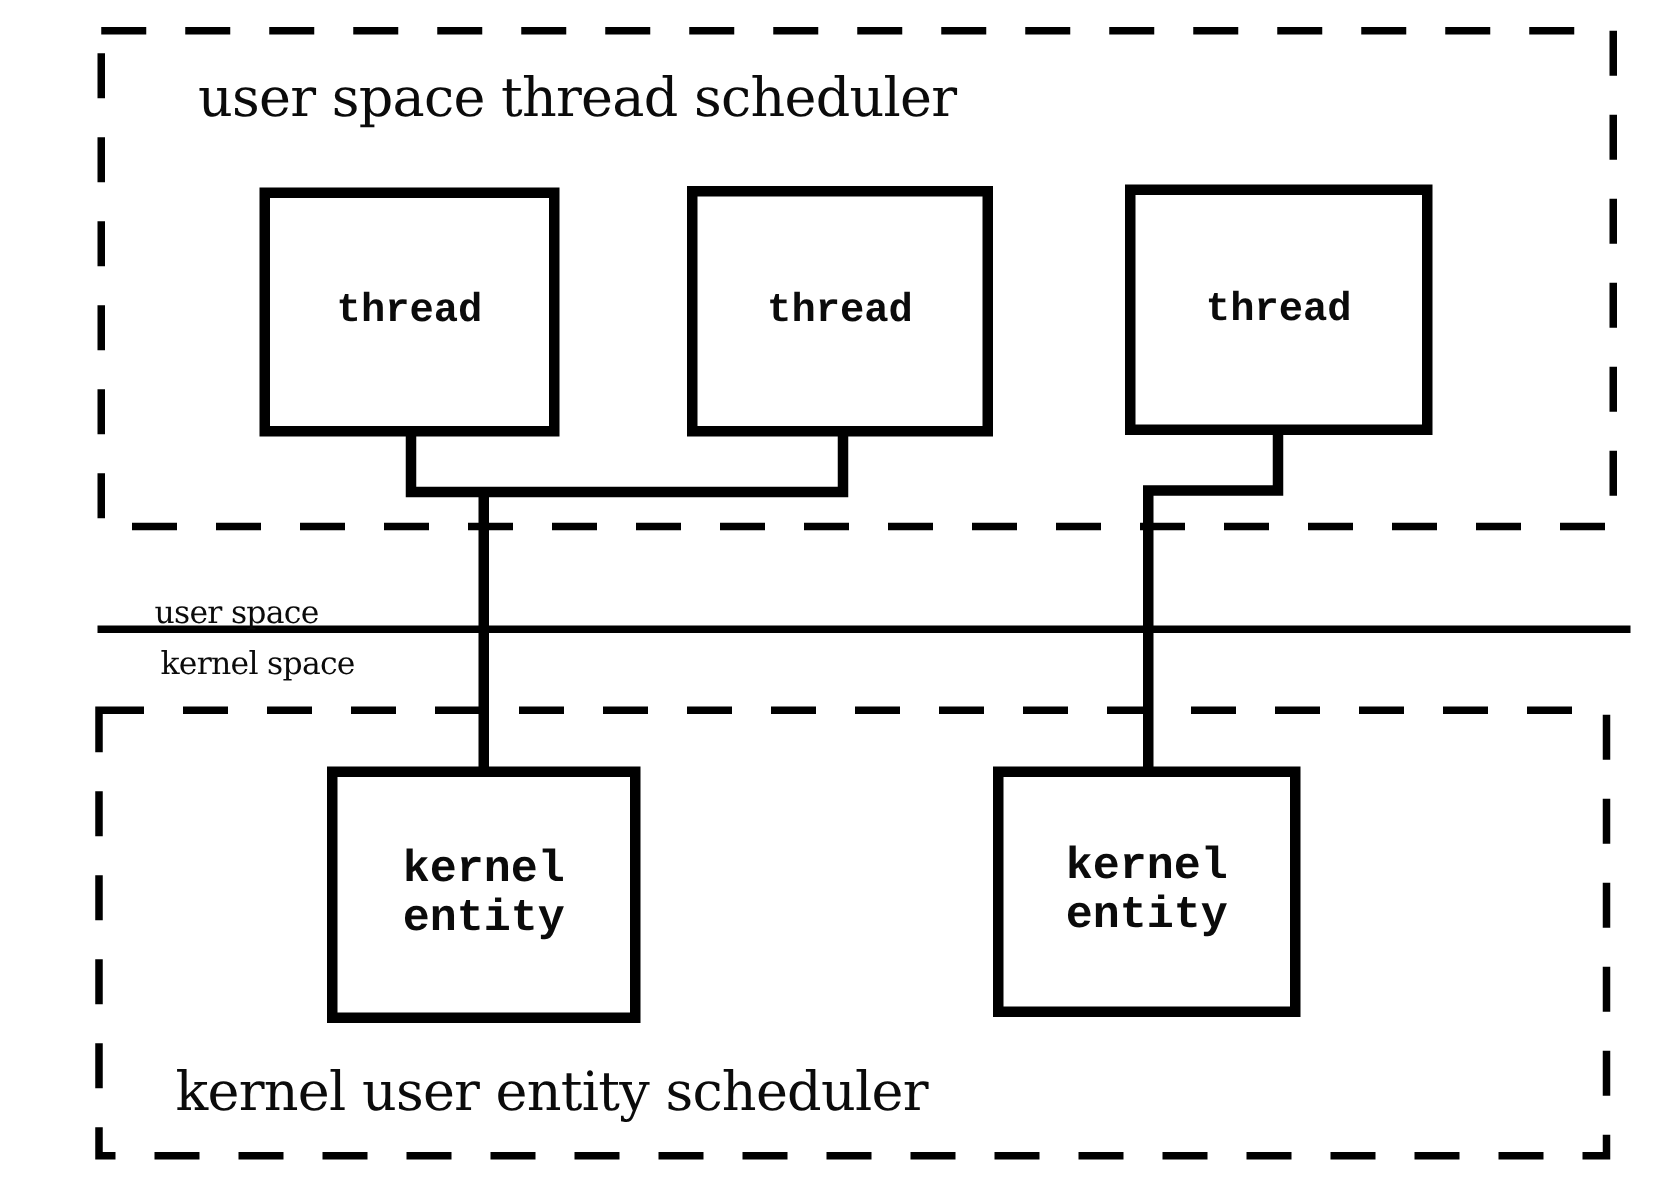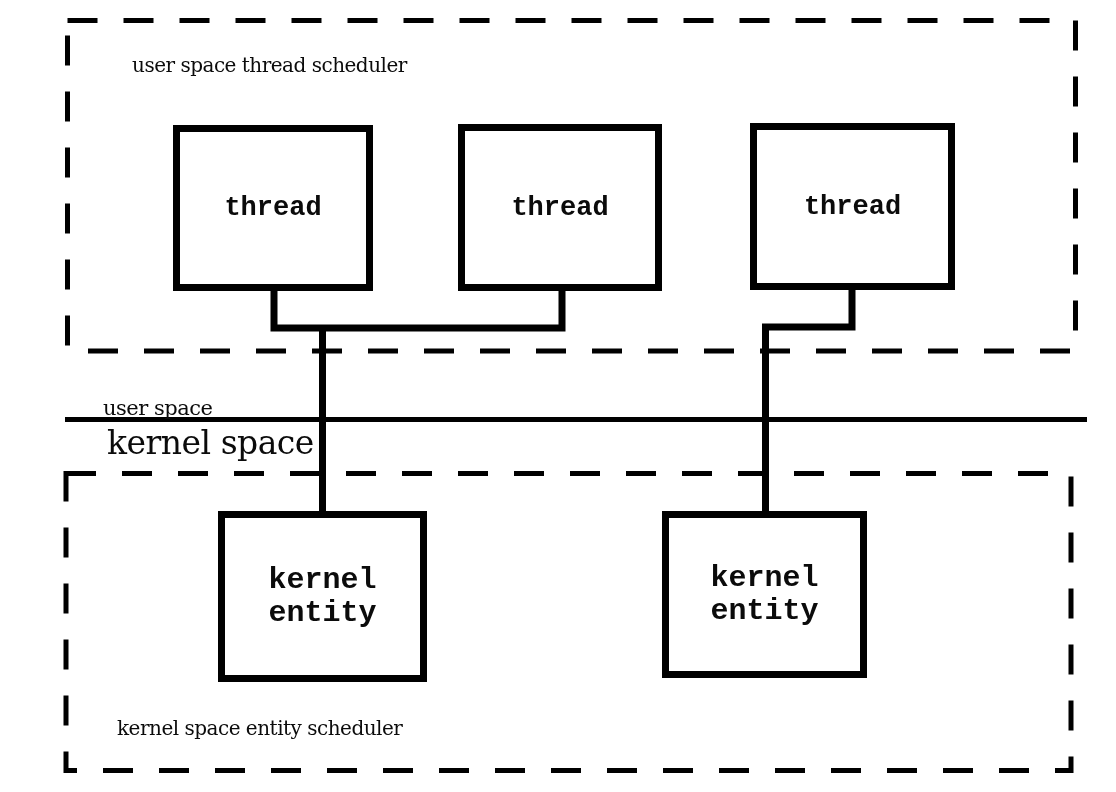--- a/index.html
+++ b/index.html
@@ -17,21 +17,21 @@
   }
   #linework {
     position: absolute;
     left: 0;
     top: 0;
   }
   .label {
     position: absolute;
     color: #0b0b0b;
     font-family: "DejaVu Serif", serif;
-    font-size: 20px;
+    font-size: 36px;
     letter-spacing: -0.5px;
     white-space: nowrap;
     line-height: 33px;
   }
   .box-label {
     position: absolute;
     display: flex;
     align-items: center;
     justify-content: center;
     color: #0b0b0b;
@@ -48,21 +48,21 @@
   }
   
   #thread-label-1 { left: 173px; top: 125px; width: 200px; height: 166px; }
   #thread-label-2 { left: 458px; top: 124px; width: 204px; height: 167px; }
   #thread-label-3 { left: 750px; top: 123px; width: 205px; height: 167px; }
   #kernel-entity-label-1 { left: 218px; top: 511px; width: 209px; height: 171px; }
   #kernel-entity-label-2 { left: 662px; top: 511px; width: 205px; height: 167px; }
 
   #user-scheduler-label   { left: 132px; top: 49px;  }
   #user-space-label       { left: 103px; top: 392px; font-size: 21px; }
-  #kernel-space-label     { left: 107px; top: 426px; font-size: 33px; }
+  #kernel-space-label     { left: 107px; top: 426px; font-size: 21px; }
   #kernel-scheduler-label { left: 117px; top: 712px; }
 </style>
 </head>
 <body>
 
 <div id="stage">
 
   <svg id="linework" width="1116" height="792" viewBox="0 0 1116 792">
 
     <rect x="67.5" y="20.5" width="1008" height="330.5" fill="none" stroke="#000000" stroke-width="5" stroke-dasharray="30 26"></rect>
@@ -82,21 +82,21 @@
     <rect x="221.5" y="514.5" width="202" height="164" fill="#ffffff" stroke="#000000" stroke-width="7"></rect>
     <rect x="665.5" y="514.5" width="198" height="160" fill="#ffffff" stroke="#000000" stroke-width="7"></rect>
   </svg>
 
   <div class="label" id="user-scheduler-label">user space thread scheduler</div>
 
   <div class="label" id="user-space-label">user space</div>
 
   <div class="label" id="kernel-space-label">kernel space</div>
 
-  <div class="label" id="kernel-scheduler-label">kernel space entity scheduler</div>
+  <div class="label" id="kernel-scheduler-label">kernel user entity scheduler</div>
 
   <div class="box-label" id="thread-label-1">thread</div>
 
   <div class="box-label" id="thread-label-2">thread</div>
 
   <div class="box-label" id="thread-label-3">thread</div>
 
   <div class="box-label two-line" id="kernel-entity-label-1">kernel
 entity</div>
 

